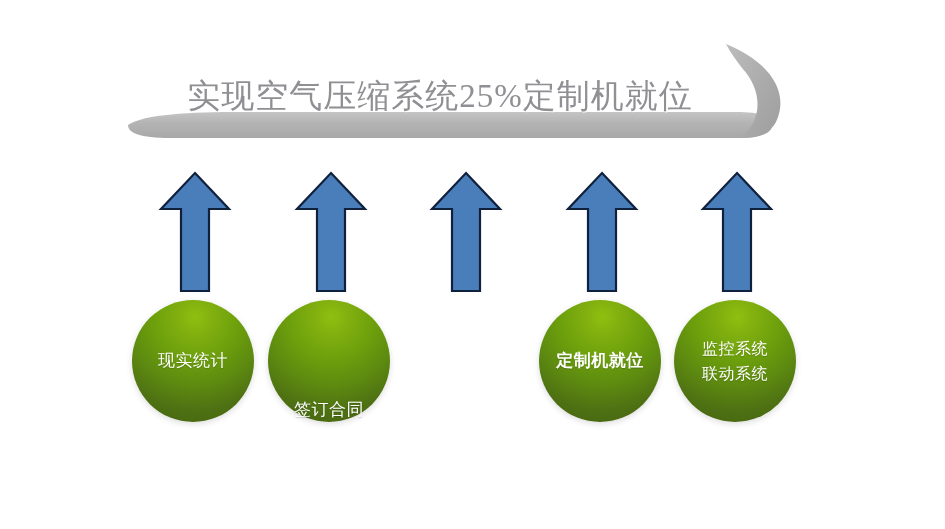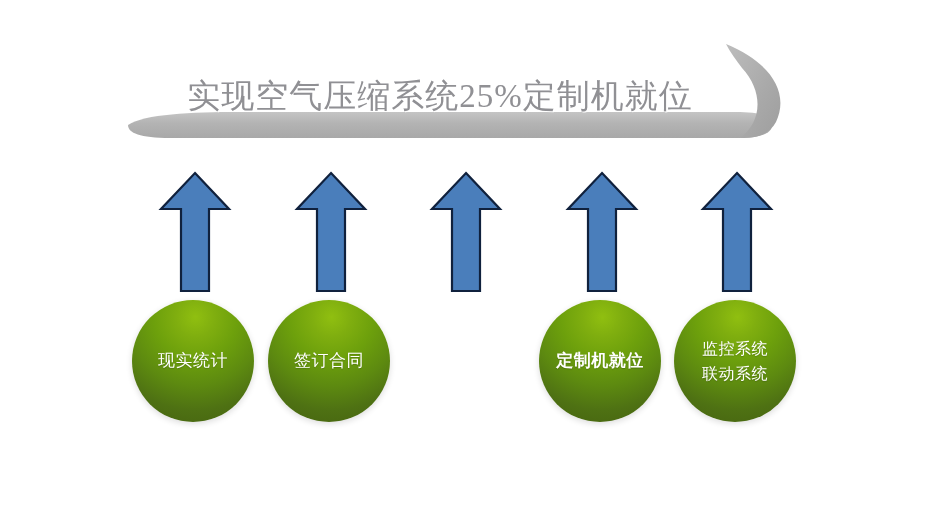--- a/index.html
+++ b/index.html
@@ -151,21 +151,21 @@
   </div>
   <div class="arrow" style="left:700px;">
     <svg width="74" height="124" viewBox="0 0 74 124">
       <polygon points="37,3 71,39 51,39 51,121 23,121 23,39 3,39" fill="#4a7ebb" stroke="#10213d" stroke-width="2.2" stroke-linejoin="miter"></polygon>
     </svg>
   </div>
 
   <div class="node" style="left:132px;">
     <span class="node-label">现实统计</span>
   </div>
-  <div class="node" style="left:268px;">
+  <div class="node" style="left:268px;align-items:flex-end;">
     <span class="node-label">签订合同</span>
   </div>
   <div class="node" style="left:539px;font-weight:bold;">
     <span class="node-label">定制机就位</span>
   </div>
   <div class="node" style="left:674px;align-items:center;">
     <span class="node-label two-line">监控系统
 联动系统</span>
   </div>
 

